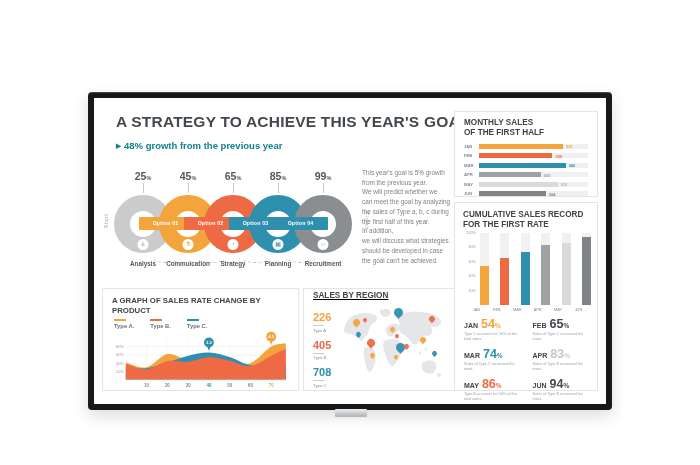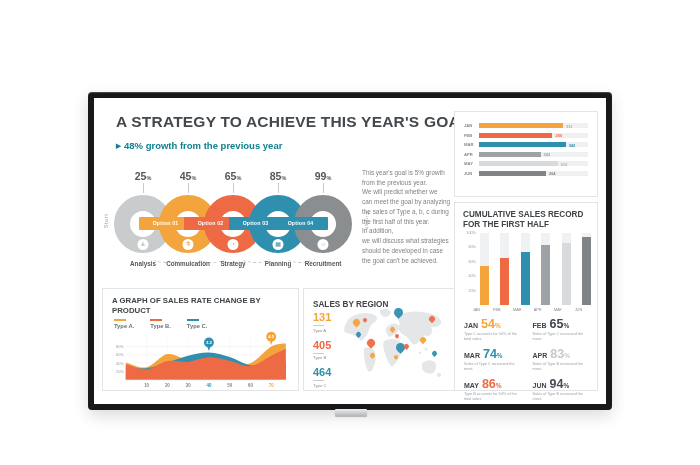--- a/index.html
+++ b/index.html
@@ -35,21 +35,21 @@
   .ribbon{position:absolute;top:47px;height:13px;width:54px;line-height:13px;text-align:center;
       color:#fff;font-size:5.2px;font-weight:bold;z-index:20;border-radius:1px;letter-spacing:.2px;}
   .arc{position:absolute;top:83px;height:9px;width:28px;border-bottom:1px dashed #BCBEC0;
       border-radius:50%;z-index:0;}
   .startlbl,.finishlbl{position:absolute;top:48px;font-size:5.5px;color:#9A9EA0;letter-spacing:.6px;}
   .startlbl{left:-5px;transform:rotate(-90deg);}
   .finishlbl{left:254px;transform:rotate(90deg);}
   
   .panel{position:absolute;border:1px solid #E2E4E5;background:#fff;box-sizing:border-box;}
   #panel-graph{left:8px;top:190px;width:197px;height:103px;padding:7px 9px;}
-  #panel-region{left:209px;top:190px;width:176px;height:103px;padding:11px 9px;}
+  #panel-region{left:209px;top:190px;width:176px;height:103px;padding:2px 9px;text-decoration:underline;}
   #panel-monthly{left:360px;top:13px;width:144px;height:86px;padding:6px 9px;}
   #panel-cumulative{left:360px;top:104px;width:144px;height:189px;padding:7px 8px;}
   .panel-title{font-size:8.2px;font-weight:bold;color:#3F4448;white-space:pre-line;line-height:1.25;}
   #panel-graph .panel-title{font-size:7.8px;}
   
   .legend{display:flex;gap:16px;margin:4px 0 0 2px;}
   .litem{font-size:5.8px;font-weight:bold;color:#6B6F72;}
   .lswatch{display:block;width:12px;height:2px;margin-bottom:2px;}
   .areawrap{margin-top:1px;}
   
@@ -195,31 +195,31 @@
               <polygon points="159,9.399999999999999 163,9.399999999999999 161,14.899999999999999" fill="#F4A43C"></polygon>
               <circle cx="161" cy="6.399999999999999" r="5" fill="#F4A43C"></circle>
               <text x="161" y="7.999999999999998" text-anchor="middle" font-size="4.3" font-weight="bold" fill="#fff">4.5</text>
             </svg></div>
       </div>
 
       <div class="panel" id="panel-region">
         <div class="panel-title">SALES BY REGION</div>
         <div class="rstats" id="rstats">
             <div class="rstat">
-              <div class="rval" style="color:#F4A43C">131</div>
+              <div class="rval" style="color:#F4A43C">226</div>
               <div class="rdiv"></div>
               <div class="rlabel">Type A</div>
             </div>
             <div class="rstat">
               <div class="rval" style="color:#EE6A45">405</div>
               <div class="rdiv"></div>
               <div class="rlabel">Type B</div>
             </div>
             <div class="rstat">
-              <div class="rval" style="color:#2E8FAE">464</div>
+              <div class="rval" style="color:#2E8FAE">708</div>
               <div class="rdiv"></div>
               <div class="rlabel">Type C</div>
             </div>
           </div>
         <div class="mapwrap" id="mapwrap">
           <svg viewBox="0 0 108 80" width="108" height="80">
             <g fill="#E4E6E8">
               <path d="M4,26 Q5,14 15,10 Q26,6 35,10 Q39,13 35,17 Q30,19 29,25 Q27,32 21,36 Q17,31 11,29 Q5,28 4,26 Z"></path>
               <path d="M40,5 Q48,2 51,7 Q50,12 44,12 Q39,9 40,5 Z"></path>
               <path d="M24,43 Q32,41 35,47 Q37,55 33,63 Q30,70 27,64 Q23,53 24,43 Z"></path>
@@ -229,20 +229,22 @@
               <path d="M82,58 Q89,53 95,57 Q98,63 93,68 Q86,70 82,64 Z"></path>
               <circle cx="99" cy="70" r="2"></circle>
                 <circle cx="86" cy="44" r="1.5"></circle>
                 <circle cx="80" cy="48" r="1.2"></circle>
             </g>
           </svg>
         <span class="pin" style="left: 50%; top: 4%; width: 9px; height: 9px; background: rgb(46, 143, 174);"></span><span class="pin" style="left: 12%; top: 18%; width: 7px; height: 7px; background: rgb(244, 164, 60);"></span><span class="pin" style="left: 21%; top: 16%; width: 4px; height: 4px; background: rgb(238, 106, 69);"></span><span class="pin" style="left: 15%; top: 34%; width: 5px; height: 5px; background: rgb(46, 143, 174);"></span><span class="pin" style="left: 25%; top: 42%; width: 8px; height: 8px; background: rgb(238, 106, 69);"></span><span class="pin" style="left: 28%; top: 60%; width: 5px; height: 5px; background: rgb(244, 164, 60);"></span><span class="pin" style="left: 46%; top: 28%; width: 5px; height: 5px; background: rgb(244, 164, 60);"></span><span class="pin" style="left: 51%; top: 36%; width: 4px; height: 4px; background: rgb(238, 106, 69);"></span><span class="pin" style="left: 52%; top: 48%; width: 9px; height: 9px; background: rgb(46, 143, 174);"></span><span class="pin" style="left: 59%; top: 49%; width: 5px; height: 5px; background: rgb(238, 106, 69);"></span><span class="pin" style="left: 50%; top: 63%; width: 4px; height: 4px; background: rgb(244, 164, 60);"></span><span class="pin" style="left: 82%; top: 14%; width: 6px; height: 6px; background: rgb(238, 106, 69);"></span><span class="pin" style="left: 74%; top: 40%; width: 6px; height: 6px; background: rgb(244, 164, 60);"></span><span class="pin" style="left: 85%; top: 58%; width: 5px; height: 5px; background: rgb(46, 143, 174);"></span></div>
       </div>
 
       <div class="panel" id="panel-monthly">
+        <div class="panel-title">MONTHLY SALES
+OF THE FIRST HALF</div>
         <div class="mrows" id="monthly-rows">
             <div class="mrow">
               <span class="mlabel">JAN</span>
               <span class="mtrack">
                 <span class="mbar" style="width:77.0%;background:#F4A43C"></span>
                 <span class="mval" style="left:calc(77.0% + 3px);color:#F4A43C">331</span>
               </span>
             </div>
             <div class="mrow">
               <span class="mlabel">FEB</span>
@@ -277,21 +279,21 @@
               <span class="mtrack">
                 <span class="mbar" style="width:61.4%;background:#808486"></span>
                 <span class="mval" style="left:calc(61.4% + 3px);color:#808486">264</span>
               </span>
             </div>
           </div>
       </div>
 
       <div class="panel" id="panel-cumulative">
         <div class="panel-title">CUMULATIVE SALES RECORD
-FOR THE FIRST HALF</div>
+FOR THE FIRST RATE</div>
         <div class="cplot" id="cplot">
           <div class="ctracks" id="ctracks">
               <div class="ctrack">
                 <div class="cbar" style="height:54%;background:#F4A43C"></div>
               </div>
               <div class="ctrack">
                 <div class="cbar" style="height:65%;background:#EE6A45"></div>
               </div>
               <div class="ctrack">
                 <div class="cbar" style="height:74%;background:#2E8FAE"></div>

